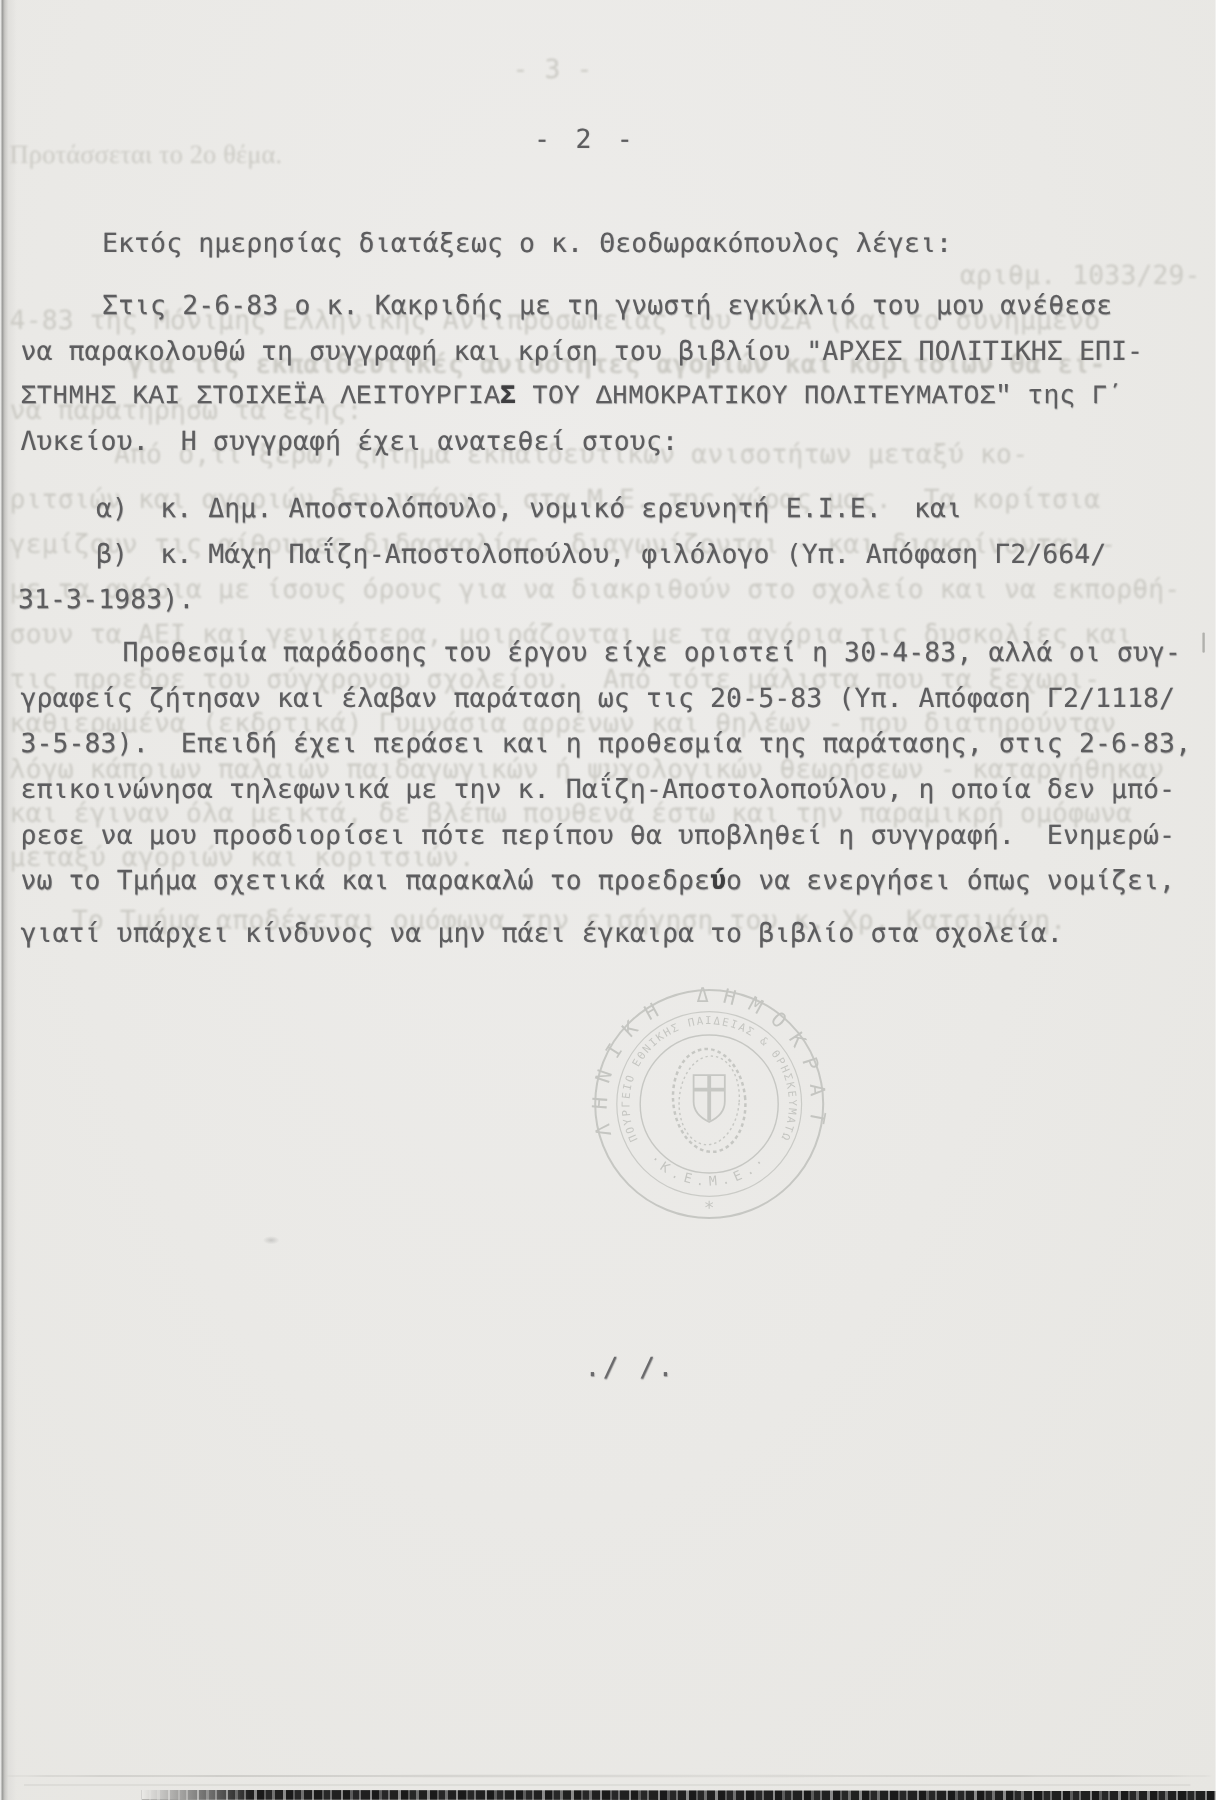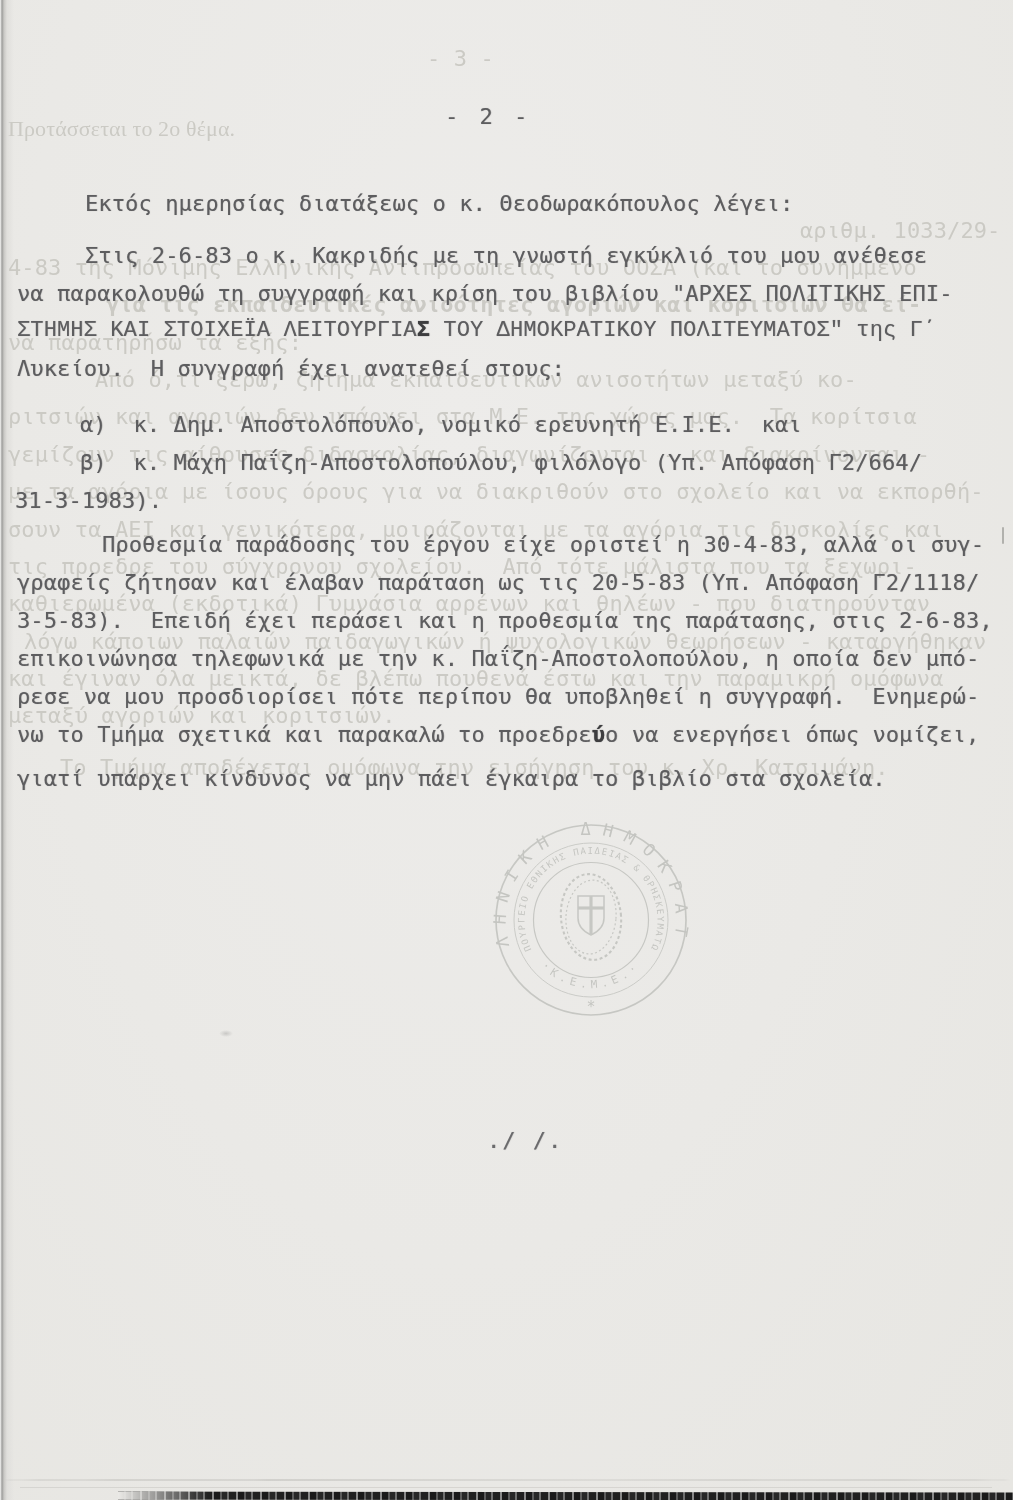--- a/index.html
+++ b/index.html
@@ -63,21 +63,21 @@
       <div class="ghost" style="left: 8px; top: 255px;">4-83 της Μόνιμης Ελληνικής Αντιπροσωπείας του ΟΟΣΑ (και το συνημμένο</div>
       <div class="ghost" style="left: 106px; top: 292px; font-weight: bold;">για τις εκπαιδευτικές ανισότητες αγοριών και κοριτσιών θα εί-</div>
       <div class="ghost" style="left: 8px; top: 330px;">να παρατηρήσω τα εξής:</div>
       <div class="ghost" style="left: 95px; top: 367px;">Από ό,τι ξέρω, ζήτημα εκπαιδευτικών ανισοτήτων μεταξύ κο-</div>
       <div class="ghost" style="left: 8px; top: 404px;">ριτσιών και αγοριών δεν υπάρχει στα Μ.Ε. της χώρας μας.  Τα κορίτσια</div>
       <div class="ghost" style="left: 8px; top: 442px;">γεμίζουν τις αίθουσες διδασκαλίας, διαγωνίζονται - και διακρίνονται -</div>
       <div class="ghost" style="left: 8px; top: 479px;">με τα αγόρια με ίσους όρους για να διακριθούν στο σχολείο και να εκπορθή-</div>
       <div class="ghost" style="left: 8px; top: 517px;">σουν τα ΑΕΙ και γενικότερα, μοιράζονται με τα αγόρια τις δυσκολίες και</div>
       <div class="ghost" style="left: 8px; top: 554px;">τις προεδρε του σύγχρονου σχολείου.  Από τότε μάλιστα που τα ξεχωρι-</div>
       <div class="ghost" style="left: 8px; top: 591px;">καθιερωμένα (εκδοτικά) Γυμνάσια αρρένων και θηλέων - που διατηρούνταν</div>
-      <div class="ghost" style="left: 24px; top: 629px;">λόγω κάποιων παλαιών παιδαγωγικών ή ψυχολογικών θεωρήσεων - καταργήθηκαν</div>
+      <div class="ghost" style="left: 8px; top: 629px;">λόγω κάποιων παλαιών παιδαγωγικών ή ψυχολογικών θεωρήσεων - καταργήθηκαν</div>
       <div class="ghost" style="left: 8px; top: 666px;">και έγιναν όλα μεικτά, δε βλέπω πουθενά έστω και την παραμικρή ομόφωνα</div>
       <div class="ghost" style="left: 8px; top: 703px;">μεταξύ αγοριών και κοριτσιών.</div>
       <div class="ghost" style="left: 60px; top: 755px;">Το Τμήμα αποδέχεται ομόφωνα την εισήγηση του κ. Χρ. Κατσιμάνη.</div>
     </div>
 
   <div id="typed-layer">
       <div class="line wide" style="left: 445px; top: 104px;">- 2 -</div>
       <div class="line" style="left: 85px; top: 191px;">Εκτός ημερησίας διατάξεως ο κ. Θεοδωρακόπουλος λέγει:</div>
       <div class="line" style="left: 85px; top: 243px; text-align: center;">Στις 2-6-83 ο κ. Κακριδής με τη γνωστή εγκύκλιό του μου ανέθεσε</div>
       <div class="line" style="left: 17px; top: 281px; text-align: right;">να παρακολουθώ τη συγγραφή και κρίση του βιβλίου "ΑΡΧΕΣ ΠΟΛΙΤΙΚΗΣ ΕΠΙ-</div>

